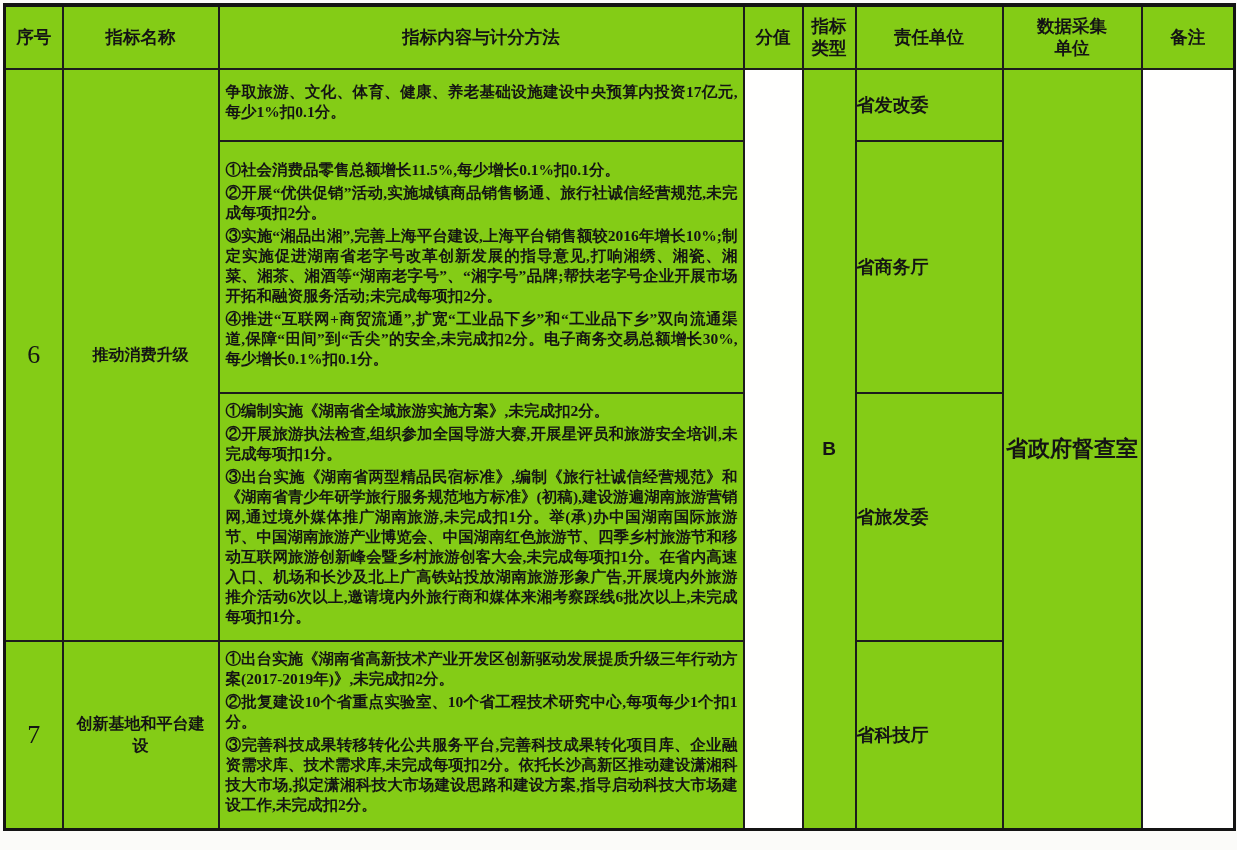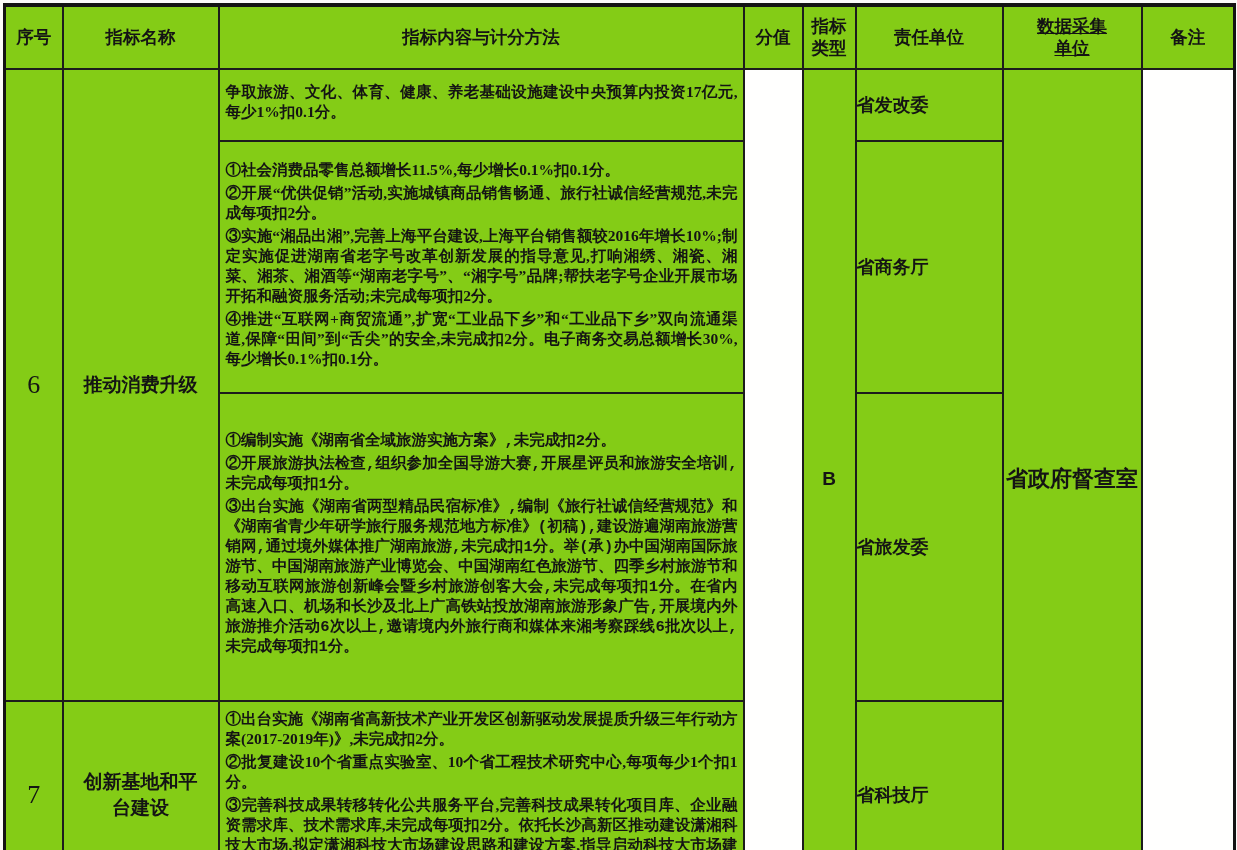--- a/index.html
+++ b/index.html
@@ -20,33 +20,33 @@
   }
   .grid th,.grid td{
     border:2px solid #1c1c1c;
     padding:0;
     vertical-align:middle;
     overflow:hidden;
   }
   tr.h-head{height:64px;}
   tr.r1{height:72px;}
   tr.r2{height:252px;}
-  tr.r3{height:308px;font-family:Liberation Mono, monospace;}
+  tr.r3{height:248px;}
   tr.r4{height:188px;}
   th{
     font-size:17.5px;font-weight:700;text-align:center;line-height:1.25;
   }
   .hwrap{margin:0 auto;}
   .hwrap.w-type{width:40px;}
-  .hwrap.w-dcu{width:80px;text-decoration:underline;}
+  .hwrap.w-dcu{width:80px;}
   td.cell-seq{
     font-size:26px;font-weight:400;text-align:center;
   }
   td.cell-name{
-    font-size:19px;font-weight:700;text-align:center;line-height:1.35;
+    font-size:16px;font-weight:700;text-align:center;line-height:1.35;
   }
   .name-inner{margin:0 auto;max-width:132px;}
   td.cell-content{
     vertical-align:middle;padding:2px 5px 8px 6px;
   }
   .para{
     font-size:15.5px;line-height:20px;font-weight:600;
     text-align:justify;letter-spacing:0;
     margin:0 0 3px 0;
   }

